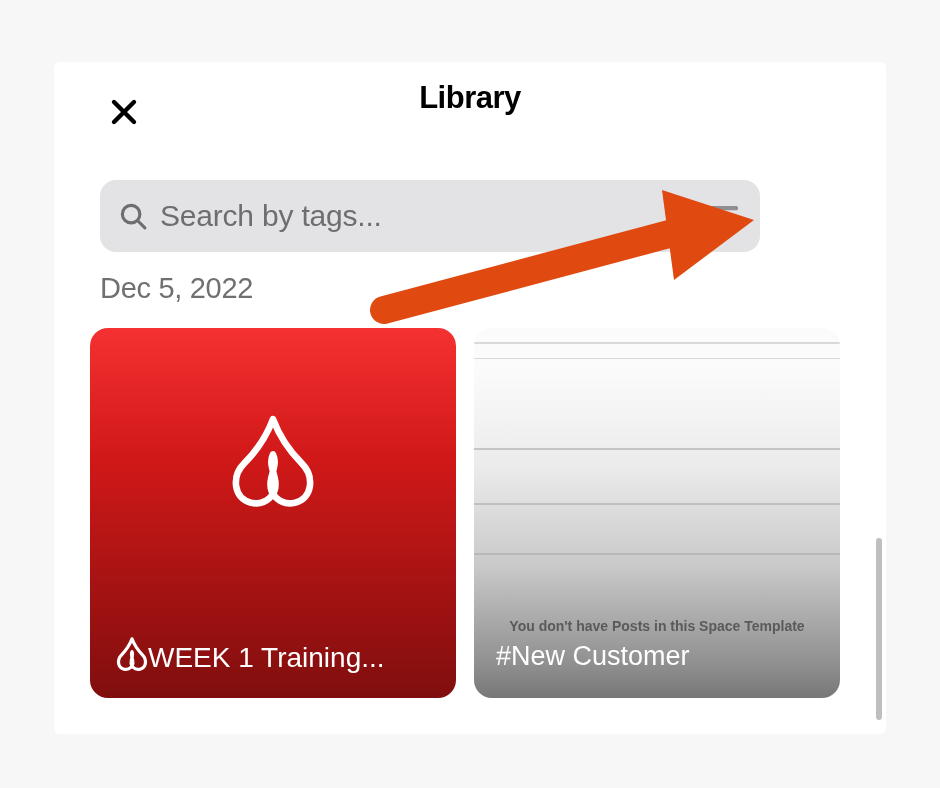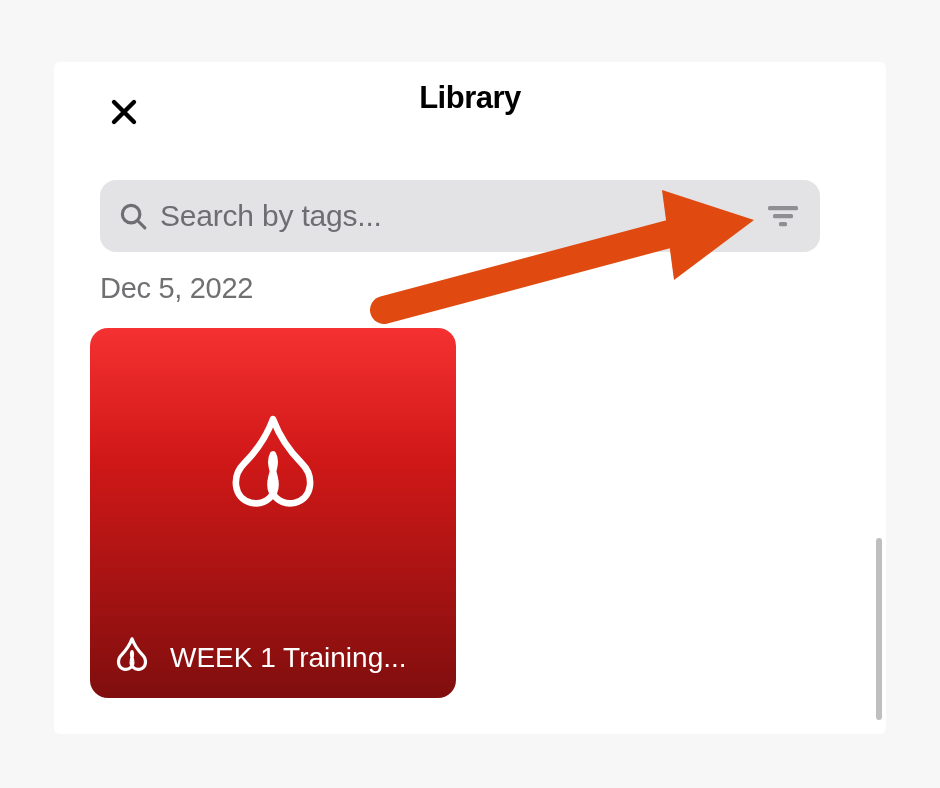--- a/index.html
+++ b/index.html
@@ -44,21 +44,21 @@
   .title {
     font-size: 31px;
     font-weight: 700;
     color: #000;
     letter-spacing: -0.5px;
   }
   .search-row {
     position: absolute;
     left: 46px;
     top: 118px;
-    width: 720px;
+    width: 660px;
     height: 72px;
     background: #e3e3e5;
     border-radius: 16px;
     display: flex;
     align-items: center;
     padding: 0 18px;
   }
   .search-icon { width: 30px; height: 30px; flex: 0 0 30px; }
   .search-input {
     flex: 1;
@@ -121,21 +121,21 @@
   }
   .card-pdf .small-icon {
     position: absolute;
     left: 22px;
     bottom: 24px;
     width: 40px;
     height: 40px;
   }
   .card-pdf .caption {
     position: absolute;
-    left: 80px;
+    left: 58px;
     right: 18px;
     bottom: 24px;
     color: #fff;
     font-size: 28px;
     font-weight: 500;
     white-space: nowrap;
     overflow: hidden;
     text-overflow: ellipsis;
   }
   .card-grey { background: #fff; }
@@ -246,20 +246,33 @@
                  C56 91 46 80 48 68
                  C49 60 54 52 50 44
                  C46 52 51 60 52 68
                  C54 80 44 91 30 88
                  C14 84 12 64 24 52
                  C34 42 44 28 50 12 Z" fill="none" stroke="#ffffff" stroke-width="8" stroke-linejoin="round" stroke-linecap="round"></path>
       </svg>
       <div class="caption">WEEK 1 Training...</div>
     </div>
 
+    <div class="card card-grey">
+      <div class="lines">
+        <div class="ln"></div>
+          <div class="ln"></div>
+          <div class="ln"></div>
+      </div>
+      <div class="fade"></div>
+      <div class="hline" style="top:120px;"></div>
+      <div class="hline" style="top:175px;"></div>
+      <div class="hline" style="top:225px;"></div>
+      <div class="empty-text">You don't have Posts in this Space Template</div>
+      <div class="caption">#New Customer</div>
+    </div>
 
   </div>
 
   <div class="scrollbar"></div>
 
   <svg class="annot" style="left:310px; top:120px; width:390px; height:150px;" viewBox="0 0 390 150">
     <path d="M20 128 L320 48" stroke="#e04a10" stroke-width="28" stroke-linecap="round"></path>
     <polygon points="298,8 390,38 310,98" fill="#e04a10"></polygon>
   </svg>
 

